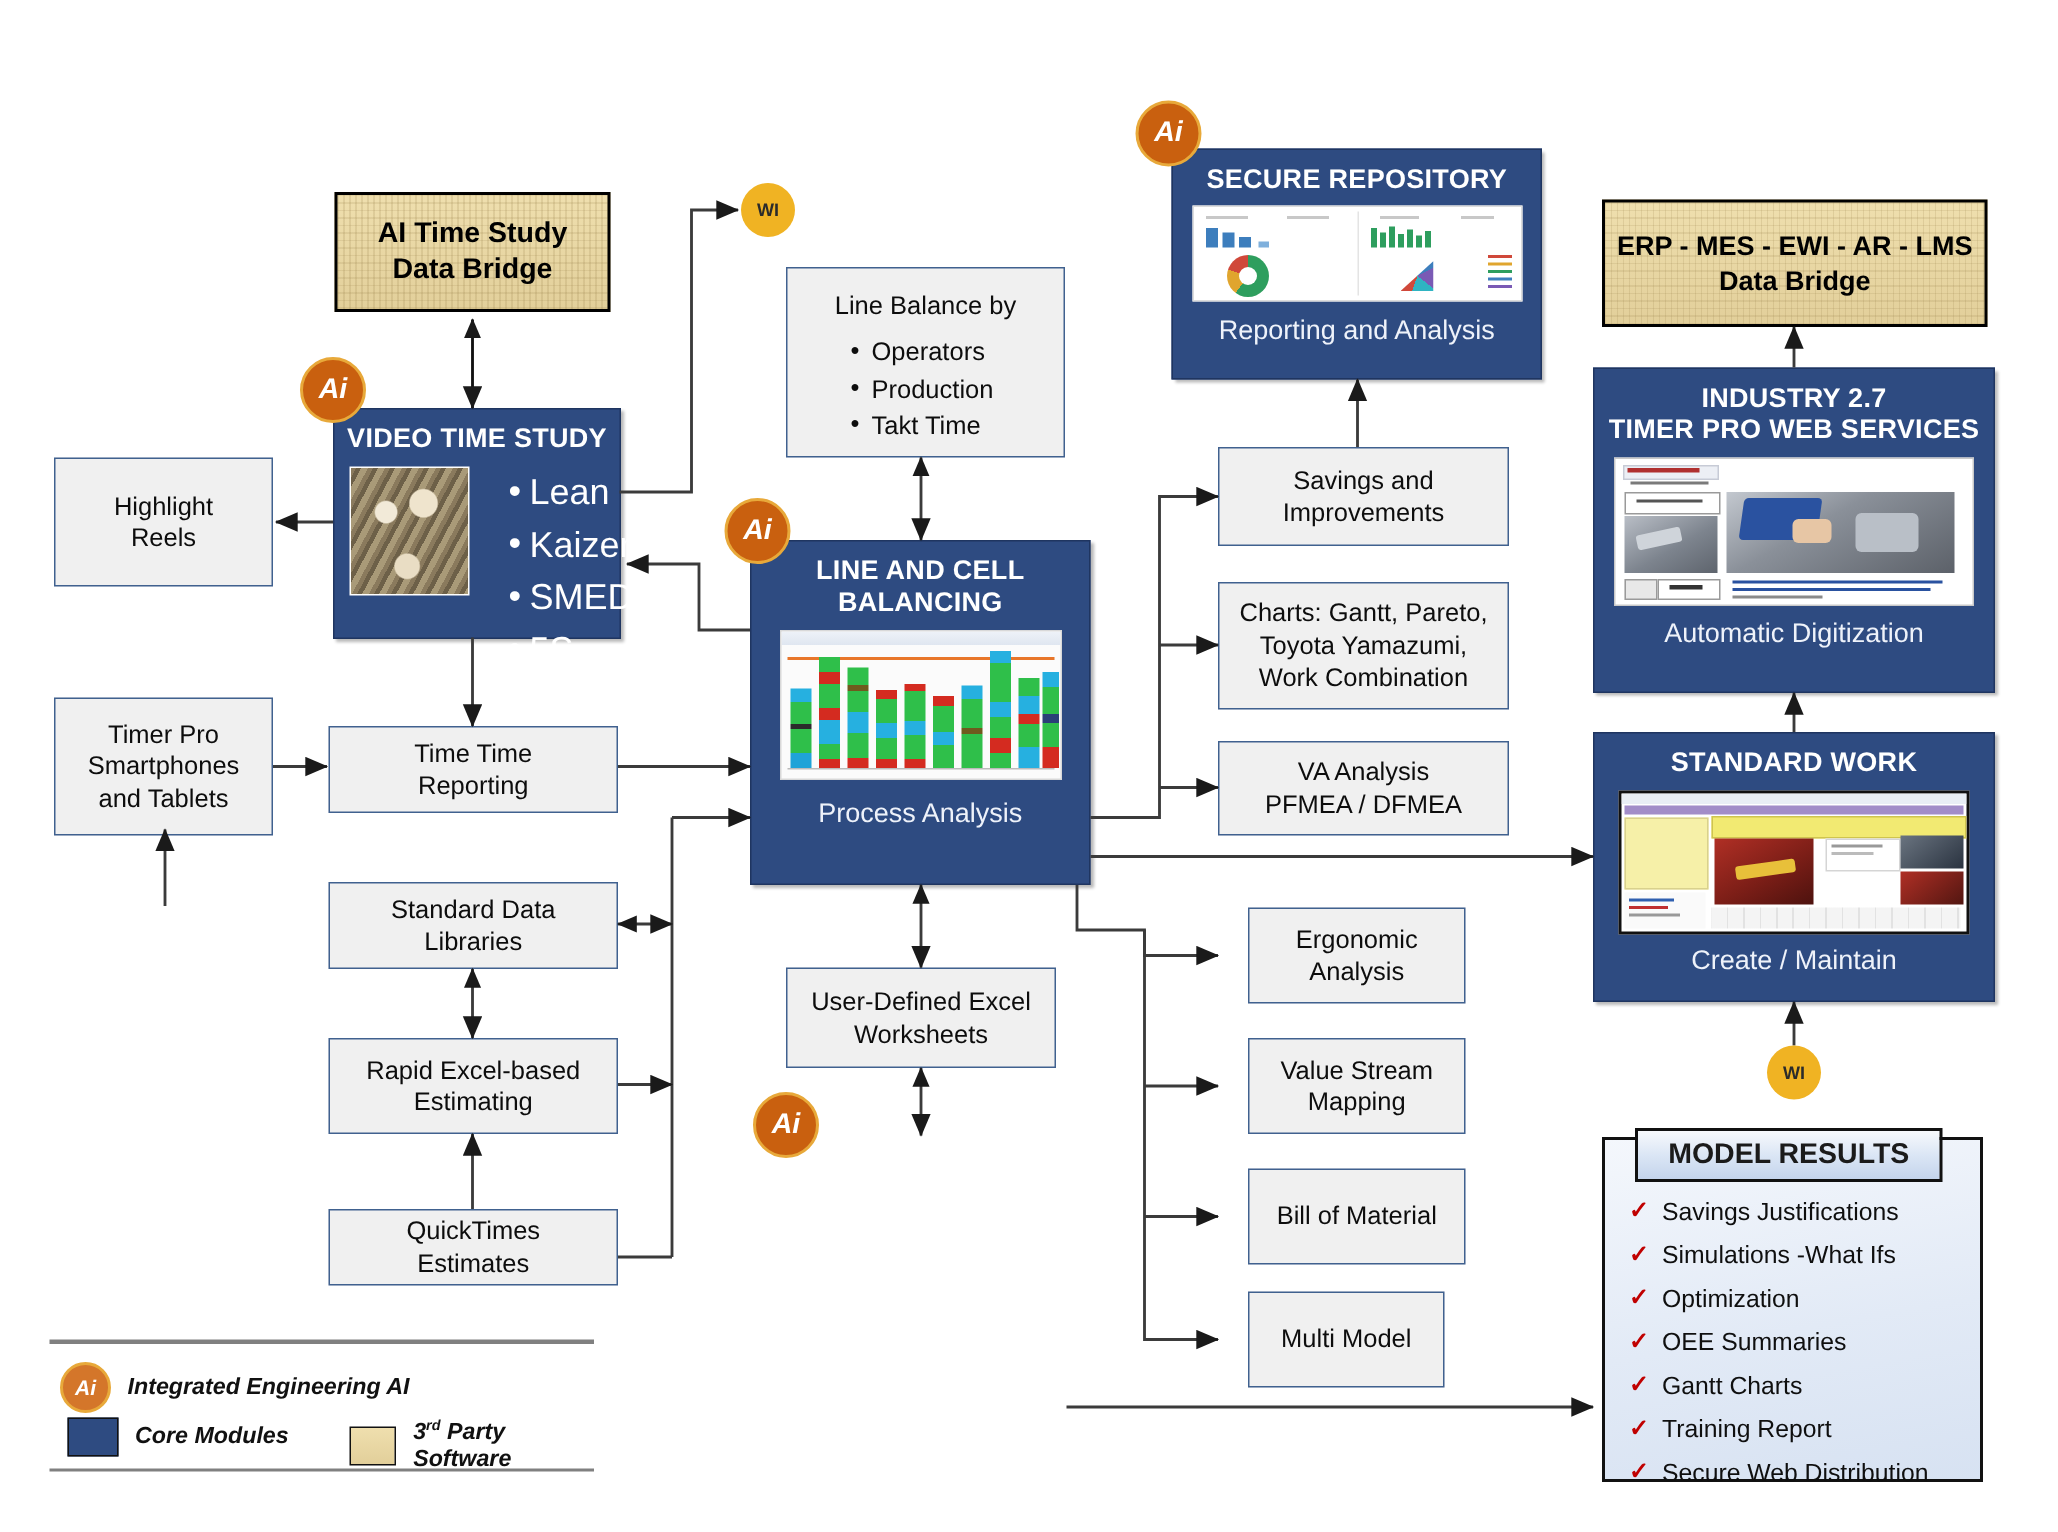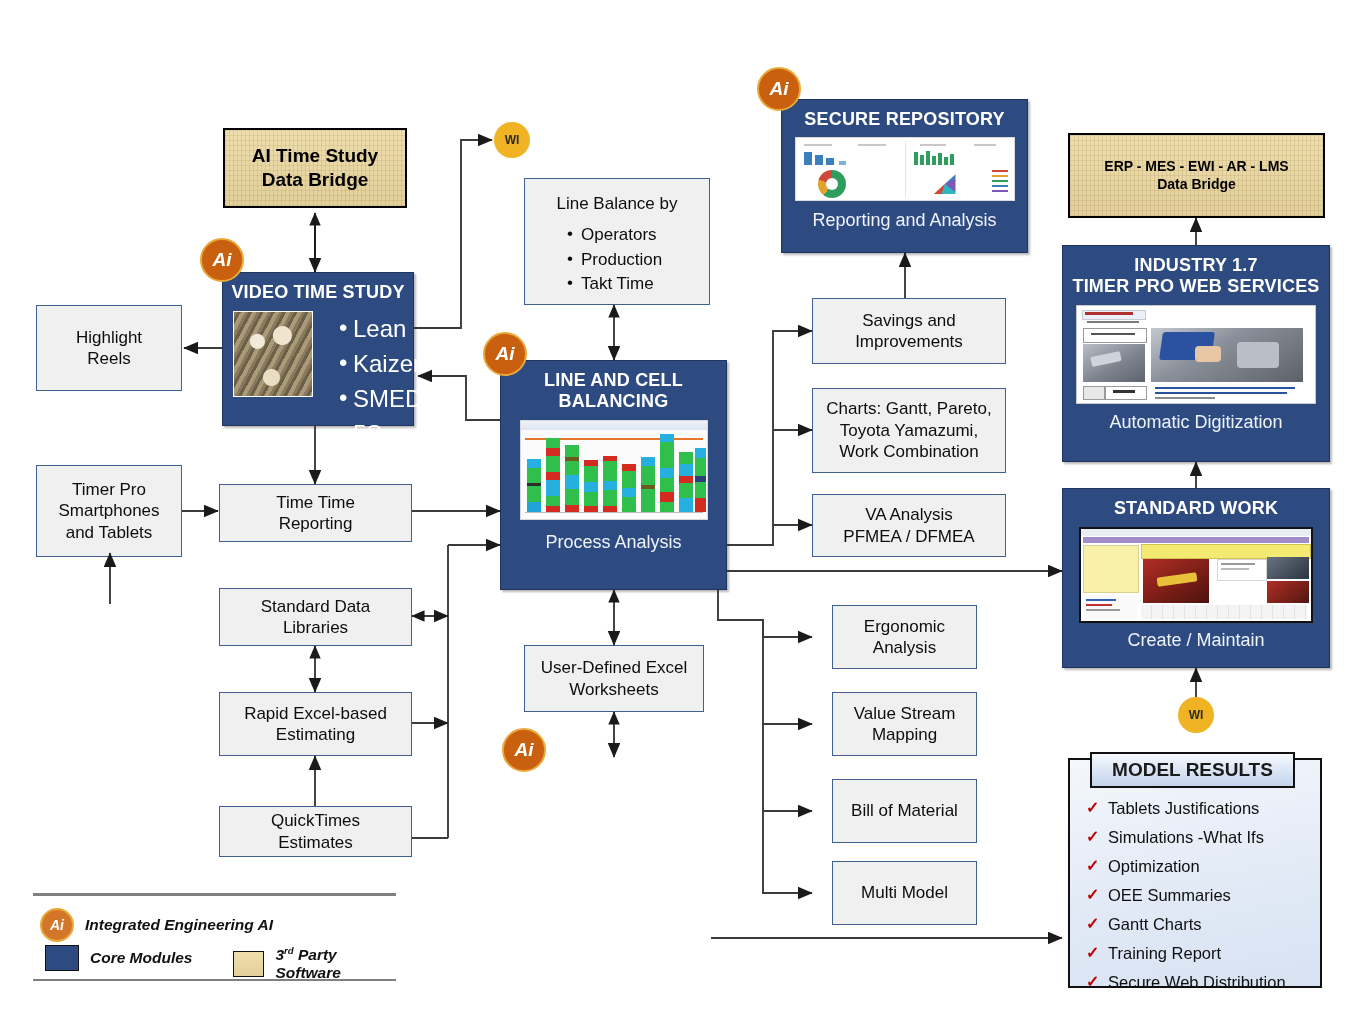--- a/index.html
+++ b/index.html
@@ -319,31 +319,31 @@
 
   <div class="node plain" style="left:832px;top:692px;width:145px;height:64px;">
     <span style="white-space:pre-line">Value Stream
 Mapping</span>
   </div>
 
   <div class="node plain" style="left:832px;top:779px;width:145px;height:64px;">
     <span style="white-space:pre-line">Bill of Material</span>
   </div>
 
-  <div class="node plain" style="left:832px;top:861px;width:145px;height:64px;">
+  <div class="node plain" style="left:832px;top:861px;width:131px;height:64px;">
     <span style="white-space:pre-line">Multi Model</span>
   </div>
 
   <div class="node tan" style="left:1068px;top:133px;width:257px;height:85px;">
-    <span style="white-space:pre-line;font-size:14px;text-align:center;">ERP - MES - EWI - AR - LMS
+    <span style="white-space:pre-line;font-size:18px;text-align:center;">ERP - MES - EWI - AR - LMS
 Data Bridge</span>
   </div>
 
   <div class="node core" style="left:1062px;top:245px;width:268px;height:217px;">
-    <div class="ttl" style="white-space:pre-line">INDUSTRY 1.7
+    <div class="ttl" style="white-space:pre-line">INDUSTRY 2.7
 TIMER PRO WEB SERVICES</div>
     <div class="thumb" style="width:238px;height:97px;margin-top:8px;background:#fff;border:1px solid #c9c9c9;position:relative;">
       <div style="position:absolute;left:5px;top:4px;width:62px;height:8px;background:#eceff5;border:1px solid #c7cbd6;"></div>
       <div style="position:absolute;left:8px;top:6px;width:48px;height:3px;background:#b03030;"></div>
       <div style="position:absolute;left:10px;top:15px;width:52px;height:2px;background:#7a7a7a;"></div>
       <div style="position:absolute;left:6px;top:22px;width:62px;height:13px;border:1px solid #9a9a9a;background:#fff;"></div>
       <div style="position:absolute;left:14px;top:27px;width:44px;height:2px;background:#555;"></div>
       <div style="position:absolute;left:6px;top:38px;width:62px;height:38px;
                   background:linear-gradient(150deg,#b9bec6,#7d848e 55%,#5e646d);"></div>
       <div style="position:absolute;left:14px;top:48px;width:30px;height:10px;background:#cfd4da;border-radius:2px;transform:rotate(-12deg);"></div>
@@ -389,21 +389,21 @@
     </div>
     <div class="cap" style="margin-top:7px;">Create / Maintain</div>
   </div>
 
   <div class="wi" style="left:1178px;top:697px;">
     <span>WI</span>
   </div>
 
   <div id="model-results">
     <ul id="mr-list">
-      <li>Tablets Justifications</li>
+      <li>Savings Justifications</li>
       <li>Simulations -What Ifs</li>
       <li>Optimization</li>
       <li>OEE Summaries</li>
       <li>Gantt Charts</li>
       <li>Training Report</li>
       <li>Secure Web Distribution</li>
     </ul>
   </div>
   <div id="mr-tab">
     <span>MODEL RESULTS</span>

